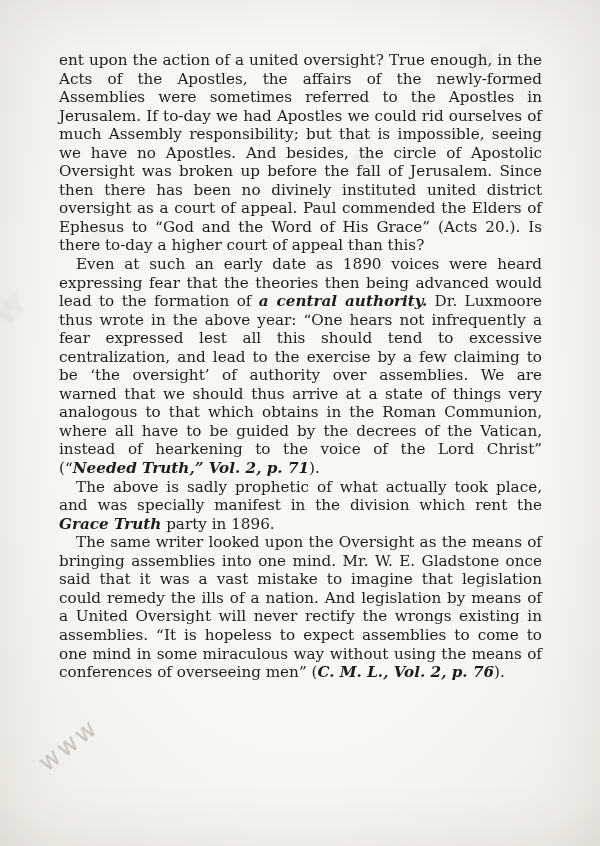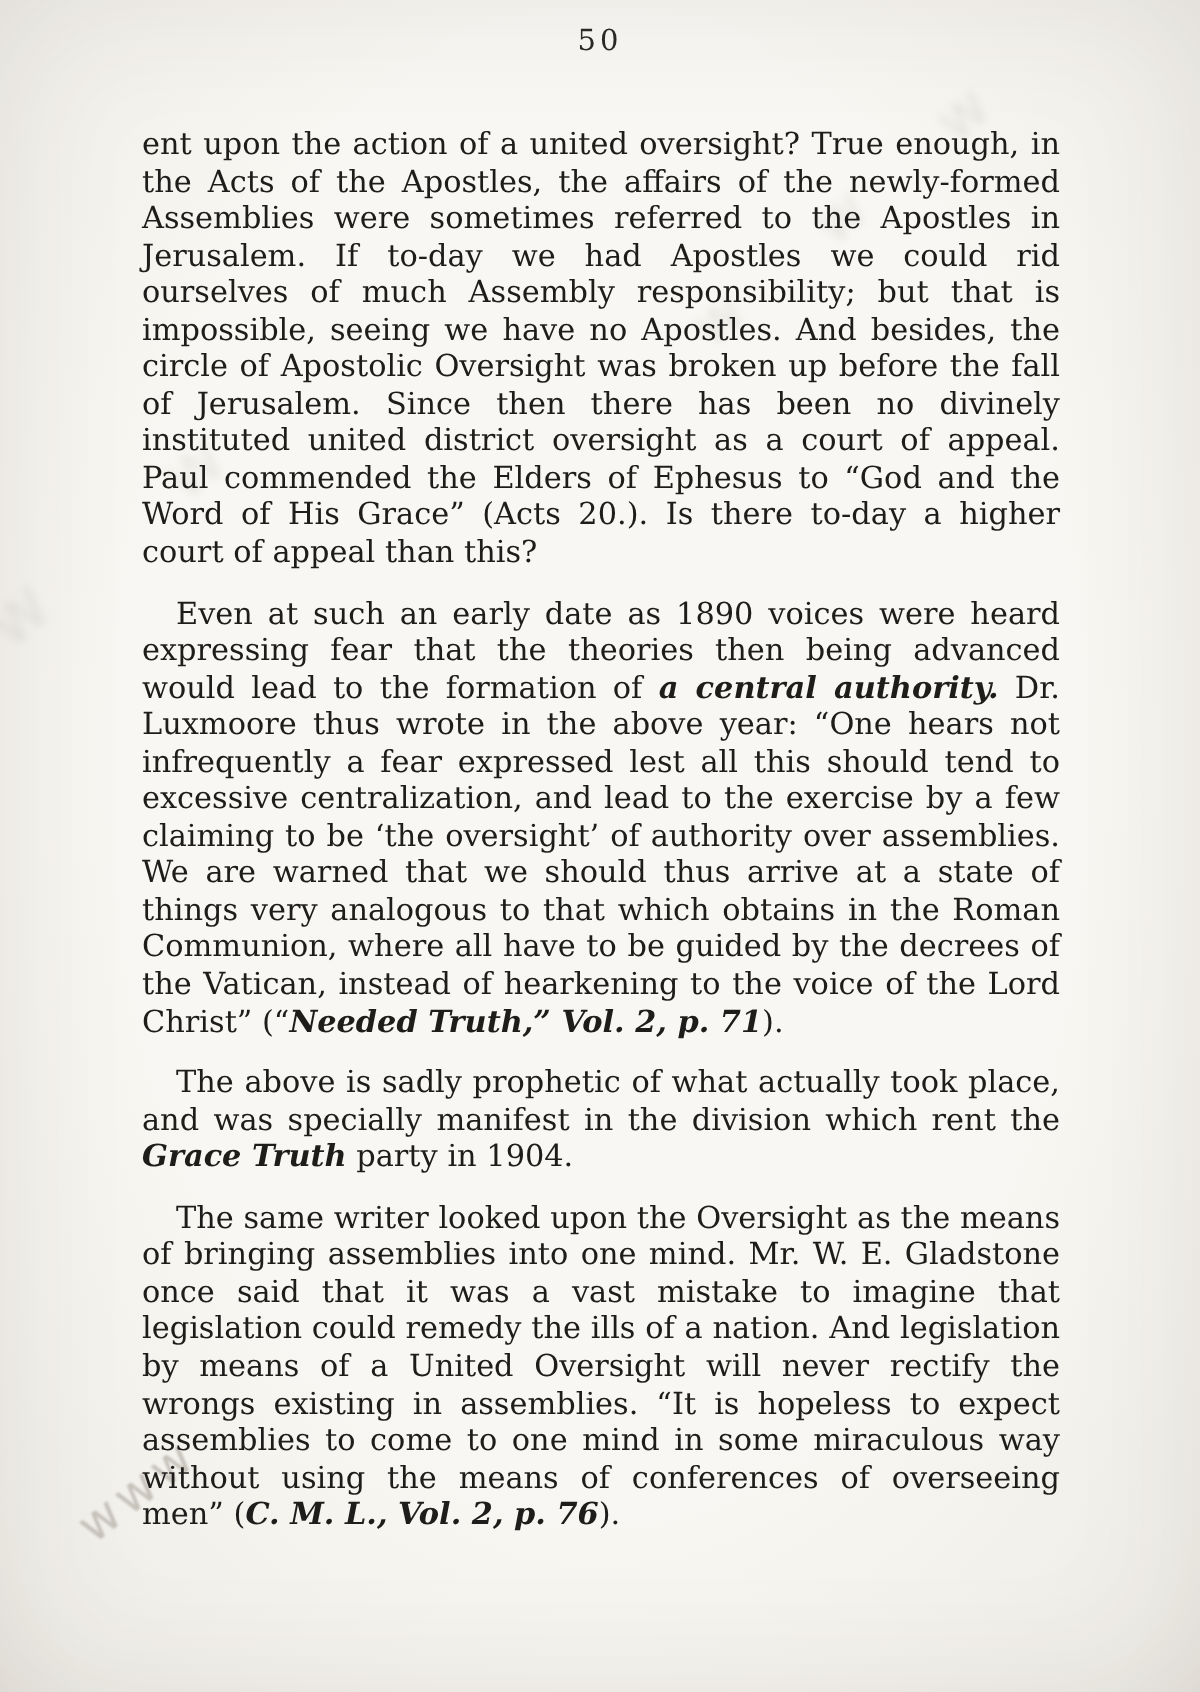--- a/index.html
+++ b/index.html
@@ -33,21 +33,21 @@
     top: 51px;
     left: 59px;
     width: 483px;
     font-size: 15.2px;
     line-height: 18.55px;
     text-align: justify;
     hyphens: auto;
     -webkit-hyphens: auto;
   }
   .para {
-    margin: 12px;
+    margin: 0;
     text-indent: 17px;
   }
   .para.noindent {
     text-indent: 0;
   }
   .it {
     font-style: italic;
     font-weight: bold;
   }
   .wm {
@@ -94,27 +94,26 @@
 </style>
 </head>
 <body>
 
 <div class="page">
 
   <div class="wm wm-diag-mid">www</div>
   <div class="wm wm-diag-top">www</div>
   <div class="wm wm-corner">www</div>
 
-  <div class="page-number">50</div>
 
   <div class="text-block">
 
     <p class="para noindent"><span>ent upon the action of a united oversight?  True enough, in the Acts of the Apostles, the affairs of the newly-formed Assemblies were sometimes referred to the Apostles in Jerusalem.  If to-day we had Apostles we could rid ourselves of much Assembly responsibility; but that is impossible, seeing we have no Apostles.  And besides, the circle of Apostolic Oversight was broken up before the fall of Jerusalem.  Since then there has been no divinely instituted united district oversight as a court of appeal. Paul commended the Elders of Ephesus to “God and the Word of His Grace” (Acts 20.).  Is there to-day a higher court of appeal than this?</span></p>
 
     <p class="para"><span>Even at such an early date as 1890 voices were heard expressing fear that the theories then being advanced would lead to the formation of </span><span class="it">a central authority.</span><span>  Dr. Luxmoore thus wrote in the above year: “One hears not infrequently a fear expressed lest all this should tend to excessive centralization, and lead to the exercise by a few claiming to be ‘the oversight’ of authority over assemblies.  We are warned that we should thus arrive at a state of things very analogous to that which obtains in the Roman Communion, where all have to be guided by the decrees of the Vatican, instead of hearkening to the voice of the Lord Christ” (“</span><span class="it">Needed Truth,” Vol. 2, p. 71</span><span>).</span></p>
 
-    <p class="para"><span>The above is sadly prophetic of what actually took place, and was specially manifest in the division which rent the </span><span class="it">Grace Truth</span><span> party in 1904.</span></p>
+    <p class="para"><span>The above is sadly prophetic of what actually took place, and was specially manifest in the division which rent the </span><span class="it">Grace Truth</span><span> party in 1896.</span></p>
 
     <p class="para"><span>The same writer looked upon the Oversight as the means of bringing assemblies into one mind.  Mr. W. E. Gladstone once said that it was a vast mistake to imagine that legislation could remedy the ills of a nation.  And legislation by means of a United Oversight will never rectify the wrongs existing in assemblies.  “It is hopeless to expect assemblies to come to one mind in some miraculous way without using the means of conferences of overseeing men” (</span><span class="it">C. M. L., Vol. 2, p. 76</span><span>).</span></p>
 
 
   </div>
 </div>
 
 </body></html>

